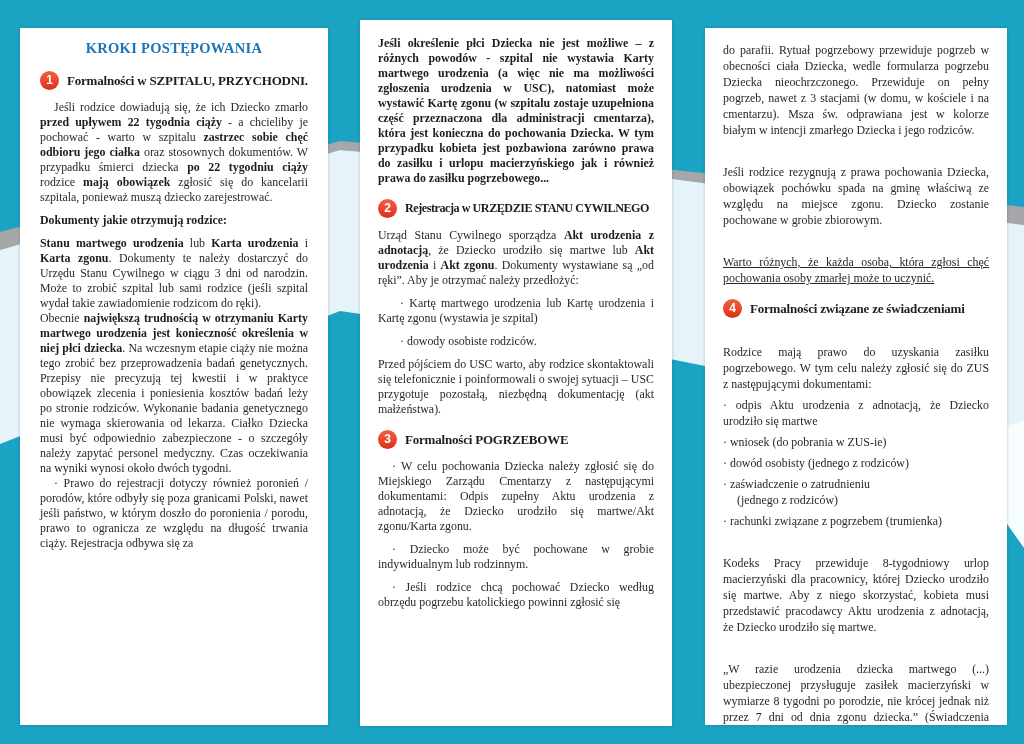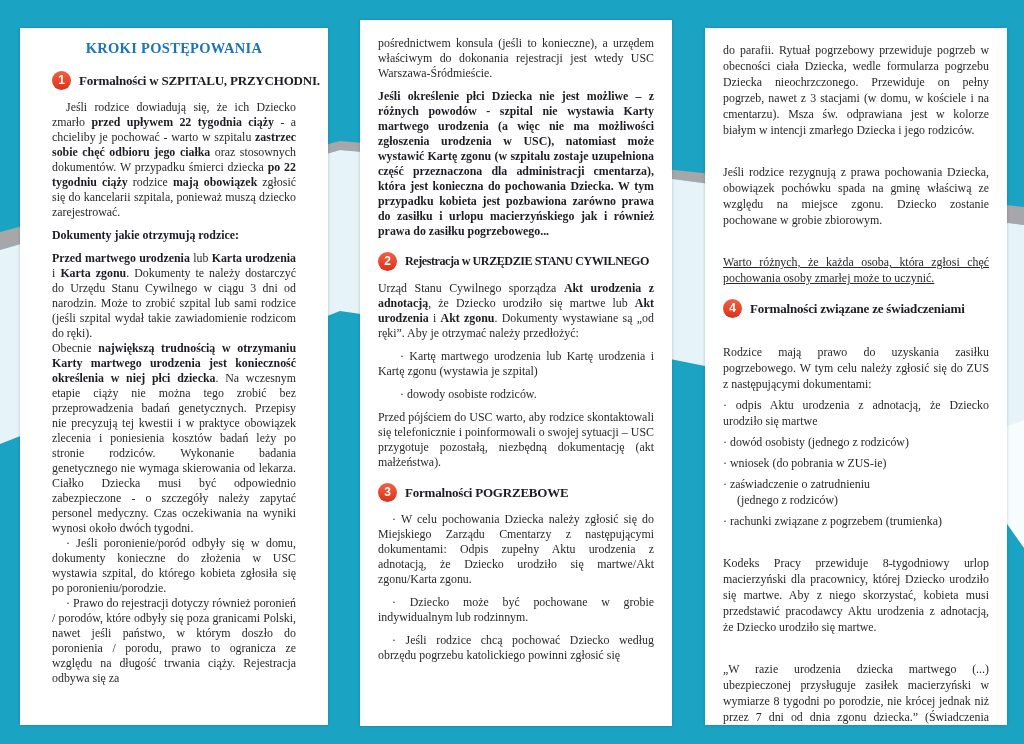--- a/index.html
+++ b/index.html
@@ -10,21 +10,21 @@
   html,body{margin:0;padding:0;}
   body{
     width:1024px;height:744px;position:relative;overflow:hidden;
     font-family:"Liberation Serif",serif;background:var(--teal);
   }
   .bg{position:absolute;inset:0;width:1024px;height:744px;display:block;}
   .panel{
     position:absolute;background:var(--panel);overflow:hidden;
     box-shadow:0 0 3px rgba(0,30,40,.22);
   }
-  .panel-1{left:20px;top:28px;width:308px;height:697px;padding:12px 32px 10px;}
+  .panel-1{left:20px;top:28px;width:308px;height:697px;padding:12px 20px 10px;}
   .panel-2{left:360px;top:20px;width:312px;height:706px;padding:16px 18px 10px;}
   .panel-3{left:705px;top:28px;width:302px;height:697px;padding:14px 18px 23px;}
 
   .col-title{
     text-align:center;color:var(--title_blue);font-weight:bold;
     font-size:14.5px;letter-spacing:.3px;margin:2px 0 14px;
   }
   .section{display:flex;align-items:center;gap:8px;margin:13px 0 10px;}
   .badge{
     flex:0 0 auto;width:19px;height:19px;border-radius:50%;
@@ -64,29 +64,27 @@
 
 <section class="panel panel-1">
   <div class="col">
       <div class="col-title">KROKI POSTĘPOWANIA</div>
       <div class="section">
         <span class="badge">1</span>
         <span class="sec-text">Formalności w SZPITALU, PRZYCHODNI.</span>
       </div>
       <p class="para ind1">Jeśli rodzice dowiadują się, że ich Dziecko zmarło <b>przed upływem 22 tygodnia ciąży</b> - a chcieliby je pochować - warto w szpitalu <b>zastrzec sobie chęć odbioru jego ciałka</b> oraz stosownych dokumentów. W przypadku śmierci dziecka <b>po 22 tygodniu ciąży</b> rodzice <b>mają obowiązek</b> zgłosić się do kancelarii szpitala, ponieważ muszą dziecko zarejestrować.</p>
       <p class="para"><b>Dokumenty jakie otrzymują rodzice:</b></p>
-      <p class="para"><b>Przed martwego urodzenia</b> lub <b>Karta urodzenia</b> i <b>Karta zgonu</b>. Dokumenty te należy dostarczyć do Urzędu Stanu Cywilnego w ciągu 3 dni od narodzin. Może to zrobić szpital lub sami rodzice (jeśli szpital wydał takie zawiadomienie rodzicom do ręki).</p>
+      <p class="para"><b>Stanu martwego urodzenia</b> lub <b>Karta urodzenia</b> i <b>Karta zgonu</b>. Dokumenty te należy dostarczyć do Urzędu Stanu Cywilnego w ciągu 3 dni od narodzin. Może to zrobić szpital lub sami rodzice (jeśli szpital wydał takie zawiadomienie rodzicom do ręki).</p>
       <p class="para g0">Obecnie <b>największą trudnością w otrzymaniu Karty martwego urodzenia jest konieczność określenia w niej płci dziecka</b>. Na wczesnym etapie ciąży nie można tego zrobić bez przeprowadzenia badań genetycznych. Przepisy nie precyzują tej kwestii i w praktyce obowiązek zlecenia i poniesienia kosztów badań leży po stronie rodziców. Wykonanie badania genetycznego nie wymaga skierowania od lekarza. Ciałko Dziecka musi być odpowiednio zabezpieczone - o szczegóły należy zapytać personel medyczny. Czas oczekiwania na wyniki wynosi około dwóch tygodni.</p>
-      <p class="para ind1 g0">· Jeśli poronienie/poród odbyły się w domu, dokumenty konieczne do złożenia w USC wystawia szpital, do którego kobieta zgłosiła się po poronieniu/porodzie.</p>
       <p class="para ind1 g0">· Prawo do rejestracji dotyczy również poronień / porodów, które odbyły się poza granicami Polski, nawet jeśli państwo, w którym doszło do poronienia / porodu, prawo to ogranicza ze względu na długość trwania ciąży. Rejestracja odbywa się za</p>
     </div>
 </section>
 <section class="panel panel-2">
   <div class="col">
-      <p class="para">pośrednictwem konsula (jeśli to konieczne), a urzędem właściwym do dokonania rejestracji jest wtedy USC Warszawa-Śródmieście.</p>
       <p class="para"><b>Jeśli określenie płci Dziecka nie jest możliwe – z różnych powodów - szpital nie wystawia Karty martwego urodzenia (a więc nie ma możliwości zgłoszenia urodzenia w USC), natomiast może wystawić Kartę zgonu (w szpitalu zostaje uzupełniona część przeznaczona dla administracji cmentarza), która jest konieczna do pochowania Dziecka. W tym przypadku kobieta jest pozbawiona zarówno prawa do zasiłku i urlopu macierzyńskiego jak i również prawa do zasiłku pogrzebowego...</b></p>
       <div class="section small">
         <span class="badge">2</span>
         <span class="sec-text">Rejestracja w URZĘDZIE STANU CYWILNEGO</span>
       </div>
       <p class="para">Urząd Stanu Cywilnego sporządza <b>Akt urodzenia z adnotacją</b>, że Dziecko urodziło się martwe lub <b>Akt urodzenia</b> i <b>Akt zgonu</b>. Dokumenty wystawiane są „od ręki”. Aby je otrzymać należy przedłożyć:</p>
       <p class="para ind2">· Kartę martwego urodzenia lub Kartę urodzenia i Kartę zgonu (wystawia je szpital)</p>
       <p class="para ind2">· dowody osobiste rodziców.</p>
       <p class="para">Przed pójściem do USC warto, aby rodzice skontaktowali się telefonicznie i poinformowali o swojej sytuacji – USC przygotuje pozostałą, niezbędną dokumentację (akt małżeństwa).</p>
       <div class="section">
@@ -102,21 +100,21 @@
   <div class="col">
       <p class="para">do parafii. Rytuał pogrzebowy przewiduje pogrzeb w obecności ciała Dziecka, wedle formularza pogrzebu Dziecka nieochrzczonego. Przewiduje on pełny pogrzeb, nawet z 3 stacjami (w domu, w kościele i na cmentarzu). Msza św. odprawiana jest w kolorze białym w intencji zmarłego Dziecka i jego rodziców.</p>
       <p class="para">Jeśli rodzice rezygnują z prawa pochowania Dziecka, obowiązek pochówku spada na gminę właściwą ze względu na miejsce zgonu. Dziecko zostanie pochowane w grobie zbiorowym.</p>
       <p class="para ul">Warto różnych, że każda osoba, która zgłosi chęć pochowania osoby zmarłej może to uczynić.</p>
       <div class="section">
         <span class="badge">4</span>
         <span class="sec-text">Formalności związane ze świadczeniami</span>
       </div>
       <p class="para">Rodzice mają prawo do uzyskania zasiłku pogrzebowego. W tym celu należy zgłosić się do ZUS z następującymi dokumentami:</p>
       <p class="para gs">· odpis Aktu urodzenia z adnotacją, że Dziecko urodziło się martwe</p>
+      <p class="para gs">· wniosek (do pobrania w ZUS-ie)</p>
       <p class="para gs">· dowód osobisty (jednego z rodziców)</p>
-      <p class="para gs">· wniosek (do pobrania w ZUS-ie)</p>
       <p class="para gs">· zaświadczenie o zatrudnieniu</p>
       <p class="para ind1 g0">(jednego z rodziców)</p>
       <p class="para gs">· rachunki związane z pogrzebem (trumienka)</p>
       <p class="para">Kodeks Pracy przewiduje 8-tygodniowy urlop macierzyński dla pracownicy, której Dziecko urodziło się martwe. Aby z niego skorzystać, kobieta musi przedstawić pracodawcy Aktu urodzenia z adnotacją, że Dziecko urodziło się martwe.</p>
       <p class="para">„W razie urodzenia dziecka martwego (...) ubezpieczonej przysługuje zasiłek macierzyński w wymiarze 8 tygodni po porodzie, nie krócej jednak niż przez 7 dni od dnia zgonu dziecka.” (Świadczenia pieniężne z ubezpieczenia społecznego w razie choroby i macierzyństwa; stan prawny na dzień 1.06.2012 r.)</p>
     </div>
 </section>
 
 </body></html>

